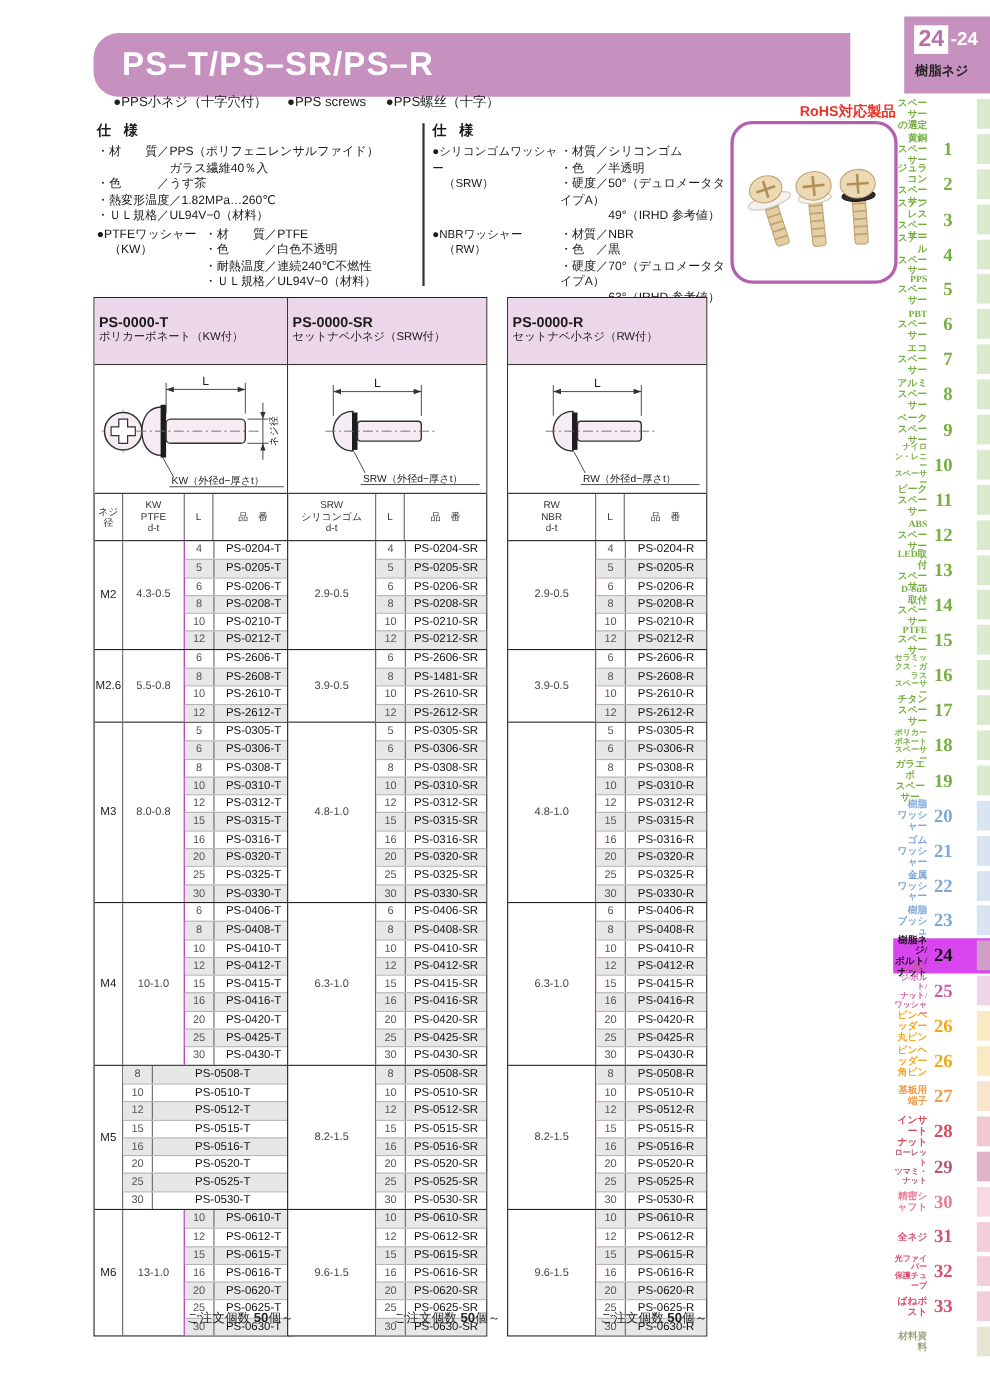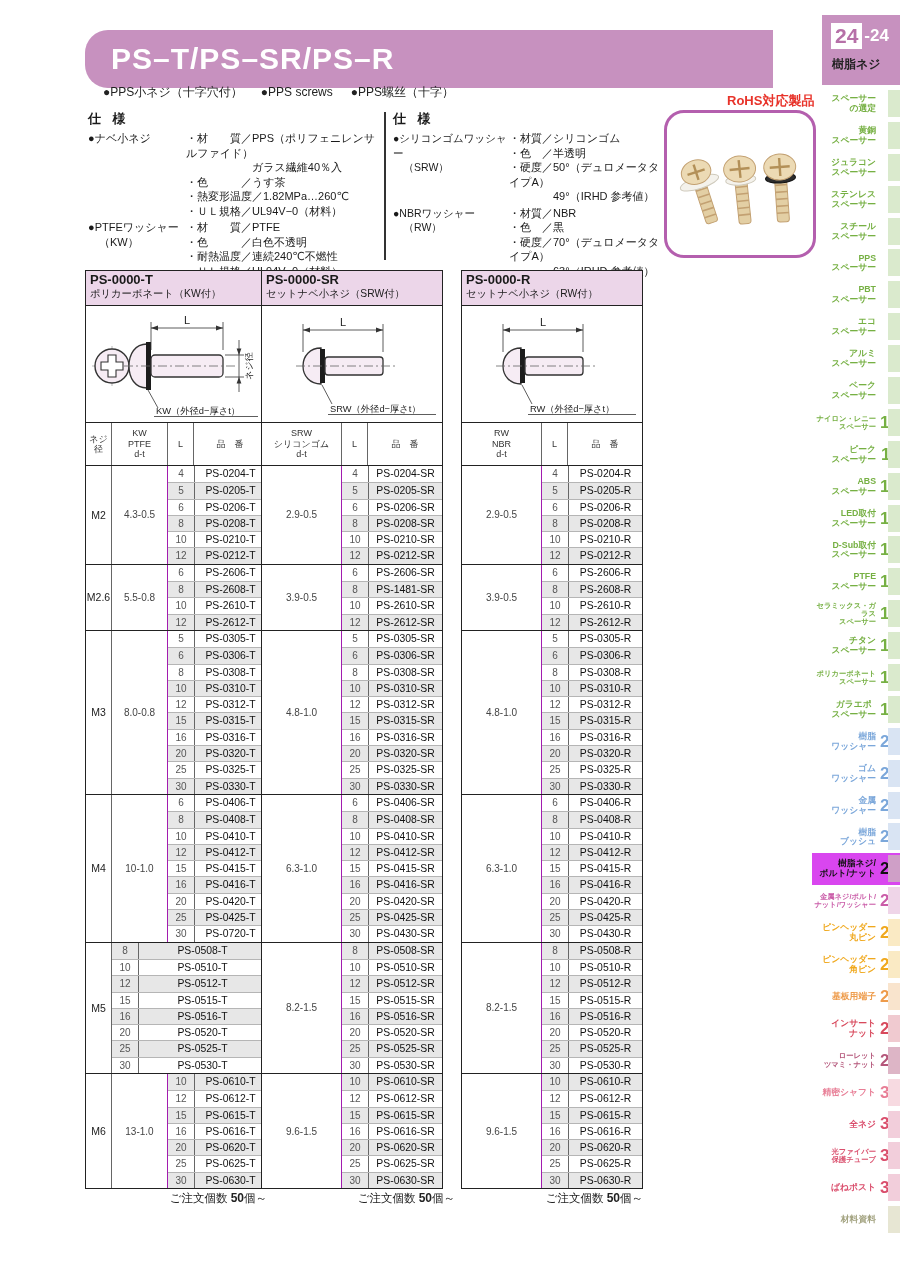--- a/index.html
+++ b/index.html
@@ -32,21 +32,21 @@
   .spec-name{white-space:pre-line;flex:0 0 auto;line-height:14.5px;}
   .spec-col.left .spec-name{width:98px;}
   .spec-col.right .spec-name{width:116px;font-size:10.5px;}
   .spec-lines{white-space:pre-line;line-height:14.5px;flex:1;}
   
   .rohs-label{position:absolute;left:727px;top:92px;color:#e8332a;font-weight:bold;font-size:13px;}
   .rohs-box{position:absolute;left:664px;top:110px;width:146px;height:142px;border:3px solid #b45fae;
     border-radius:20px;background:#fff;overflow:hidden;}
   
   .ptable{position:absolute;top:270px;width:182px;border:1.6px solid #222;background:#fff;box-sizing:border-box;}
-  .pt-header{background:#ecd6e9;border-bottom:1.3px solid #222;padding:2px 4px;height:30px;}
+  .pt-header{background:#ecd6e9;border-bottom:1.3px solid #222;padding:15px 4px;height:30px;}
   .pt-title{font-weight:bold;font-size:13px;line-height:14px;}
   .pt-sub{font-size:10.3px;line-height:13px;}
   .pt-diagram{height:116px;border-bottom:1.3px solid #222;position:relative;background:#fff;}
   .pt-subheader{display:flex;height:42px;border-bottom:1.3px solid #222;font-size:9px;
     text-align:center;align-items:stretch;}
   .sh-cell{display:flex;flex-direction:column;align-items:center;justify-content:center;
     white-space:pre-line;line-height:10.5px;border-right:1px solid #666;box-sizing:border-box;color:#333;}
   .sh-cell:last-child{border-right:none;flex:1;}
   .group{display:flex;align-items:stretch;}
   .group + .group{border-top:1.3px solid #222;}
@@ -61,21 +61,21 @@
   .row + .row{border-top:1px solid #b5b5b5;}
   .row.odd{background:#e7e7e7;}
   .r-l{width:26px;text-align:center;font-size:10px;color:#555;line-height:15.5px;box-sizing:border-box;}
   .r-pn{flex:1;text-align:center;font-size:10.4px;color:#111;line-height:15.5px;
     border-left:1px solid #666;box-sizing:border-box;}
   .order-note{position:absolute;width:182px;top:1191px;text-align:right;font-size:11.5px;color:#222;}
   .order-note b{font-size:12px;}
   
   .sidebar{position:absolute;left:812px;top:88px;width:88px;}
   .sb-item{position:relative;height:31.9px;display:flex;align-items:center;justify-content:flex-end;
-    padding-right:1px;box-sizing:border-box;}
+    padding-right:34px;box-sizing:border-box;font-family:Liberation Serif, serif;}
   .sb-label{text-align:right;font-size:8.8px;line-height:1.12;white-space:pre-line;font-weight:bold;}
   .sb-item.small .sb-label{font-size:7.3px;}
   .sb-num{font-size:17px;font-weight:bold;margin-left:3px;min-width:20px;text-align:right;}
   .sb-tab{position:absolute;right:0;top:2px;width:12px;height:27px;}
   .sb-item.active{background:#d946ef;}
   svg text{font-family:"Liberation Sans","DejaVu Sans",sans-serif;}
 </style>
 </head>
 <body>
 
@@ -90,21 +90,20 @@
     <span class="badge-dash">-24</span>
   </div>
   <div class="badge-cat">樹脂ネジ</div>
 </div>
 
 <div class="specs">
   <div class="spec-col left">
     <div class="spec-head">仕 様</div>
     <div>
         <div class="spec-group">
-          <div class="spec-name">●ナベ小ネジ</div>
           <div class="spec-lines">・材　　質／PPS（ポリフェニレンサルファイド）
 　　　　　　ガラス繊維40％入
 ・色　　　／うす茶
 ・熱変形温度／1.82MPa…260℃
 ・ＵＬ規格／UL94V−0（材料）</div>
         </div>
         <div class="spec-group">
           <div class="spec-name">●PTFEワッシャー
 　（KW）</div>
           <div class="spec-lines">・材　　質／PTFE
@@ -350,21 +349,21 @@
           <div class="row">
             <span class="r-l">20</span>
             <span class="r-pn">PS-0420-T</span>
           </div>
           <div class="row odd">
             <span class="r-l">25</span>
             <span class="r-pn">PS-0425-T</span>
           </div>
           <div class="row">
             <span class="r-l">30</span>
-            <span class="r-pn">PS-0720-T</span>
+            <span class="r-pn">PS-0430-T</span>
           </div>
         </div>
       </div>
       <div class="group">
         <div class="g-size">M5</div>
         <div class="g-rows">
           <div class="row odd">
             <span class="r-l">8</span>
             <span class="r-pn">PS-0508-T</span>
           </div>

